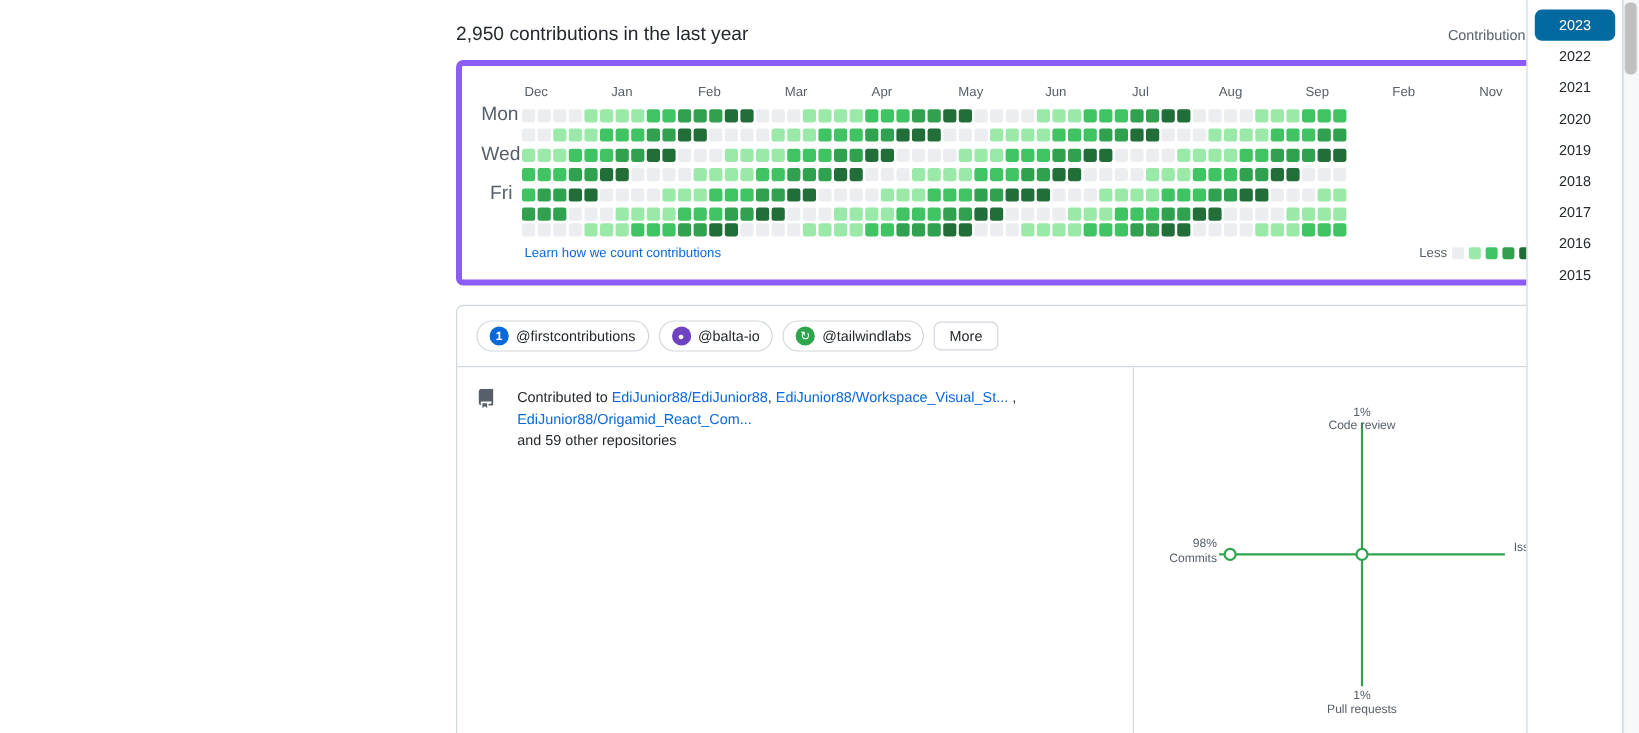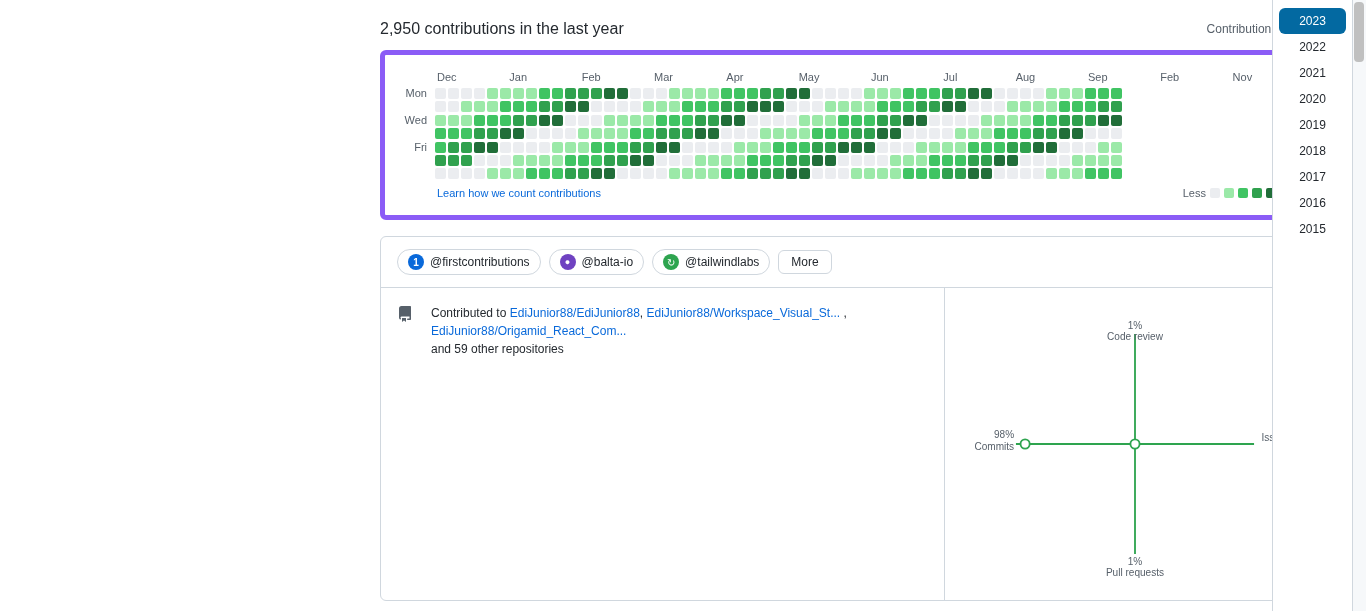--- a/index.html
+++ b/index.html
@@ -61,21 +61,21 @@
       flex-direction: column;
       gap: 2px;
     }
     .graph-row {
       display: flex;
       align-items: center;
       gap: 2px;
     }
     .day-label {
       width: 32px;
-      font-size: 11px;
+      font-size: 16px;
       color: #57606a;
       text-align: right;
       padding-right: 6px;
       flex-shrink: 0;
     }
     .cells-row {
       display: flex;
       gap: 2px;
       flex: 1;
     }

